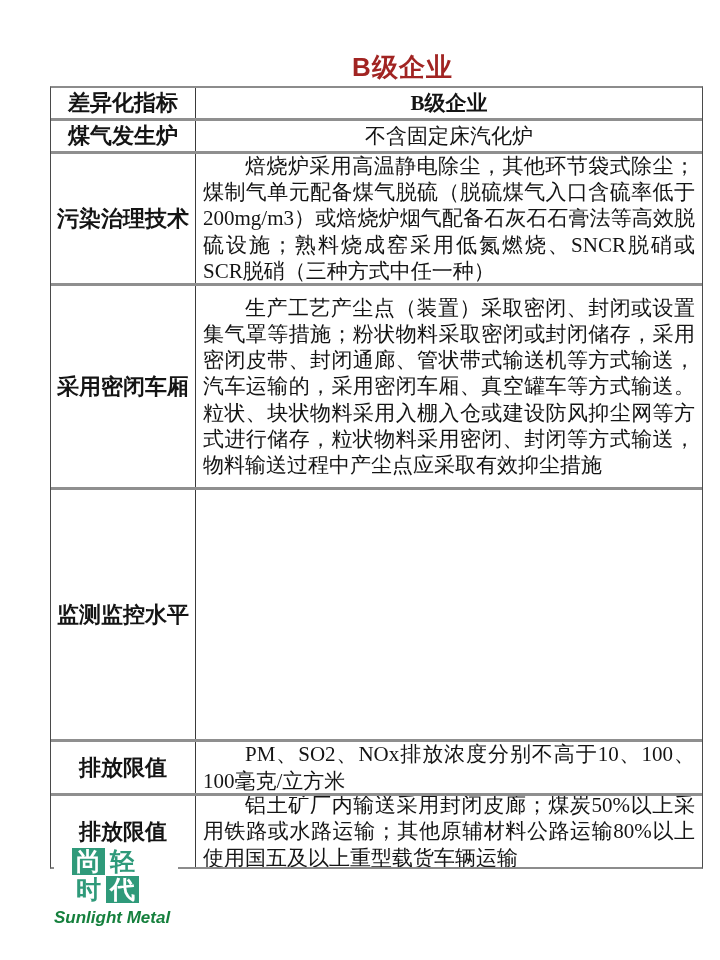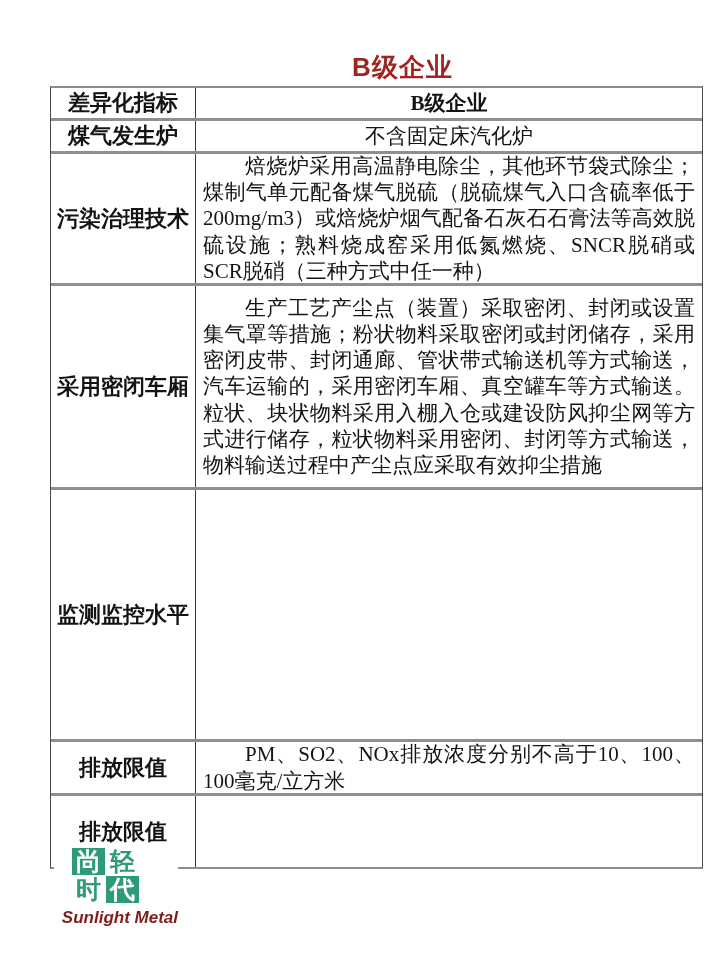--- a/index.html
+++ b/index.html
@@ -52,23 +52,23 @@
   .logo-grid { width:67px; margin-left:18px; display:flex; flex-wrap:wrap; gap:1px; }
   .logo-cell {
     width:33px; height:27px; box-sizing:border-box;
     display:flex; align-items:center; justify-content:center;
     font-family:"Liberation Sans","DejaVu Sans",sans-serif;
     font-weight:bold; font-size:25px; line-height:1;
   }
   .logo-cell.green-bg { background:#2f9a7a; color:#ffffff; }
   .logo-cell.white-bg { background:#ffffff; color:#2f9a7a; }
   .logo-name {
-    margin-top:5px; width:124px; text-align:right;
+    margin-top:5px; width:124px; text-align:left;
     font-family:"Liberation Sans","DejaVu Sans",sans-serif;
-    font-style:italic; font-weight:bold; font-size:17px; color:#7f1d1d;
+    font-style:italic; font-weight:bold; font-size:17px; color:#15803d;
     white-space:nowrap;
   }
 </style>
 </head>
 <body>
 
 <div class="doc-title">B级企业</div>
 
 <div class="spec-table">
 
@@ -106,20 +106,23 @@
 
   <div class="t-row h-r4">
     <div class="label-cell">排放限值</div>
     <div class="content-cell">
       <p class="para">PM、SO2、NOx排放浓度分别不高于10、100、100毫克/立方米</p>
     </div>
   </div>
 
   <div class="t-row h-r5">
     <div class="label-cell">排放限值</div>
+    <div class="content-cell">
+      <p class="para">铝土矿厂内输送采用封闭皮廊；煤炭50%以上采用铁路或水路运输；其他原辅材料公路运输80%以上使用国五及以上重型载货车辆运输</p>
+    </div>
   </div>
 
 </div>
 
 <div class="logo">
   <div class="logo-grid">
     <div class="logo-cell green-bg">尚</div>
     <div class="logo-cell white-bg">轻</div>
     <div class="logo-cell white-bg">时</div>
     <div class="logo-cell green-bg">代</div>

